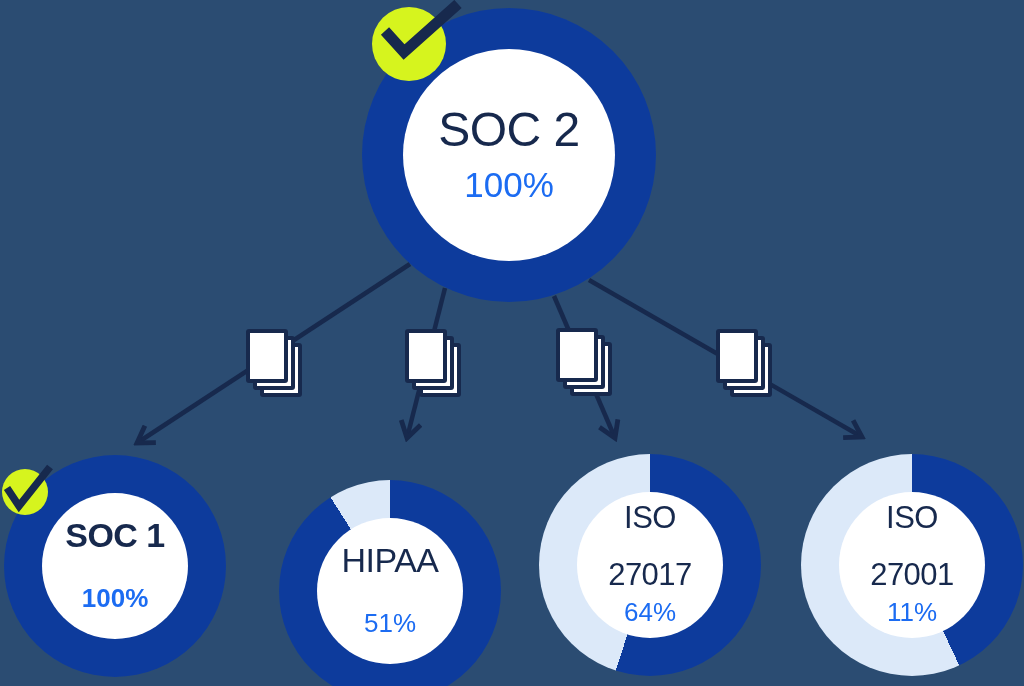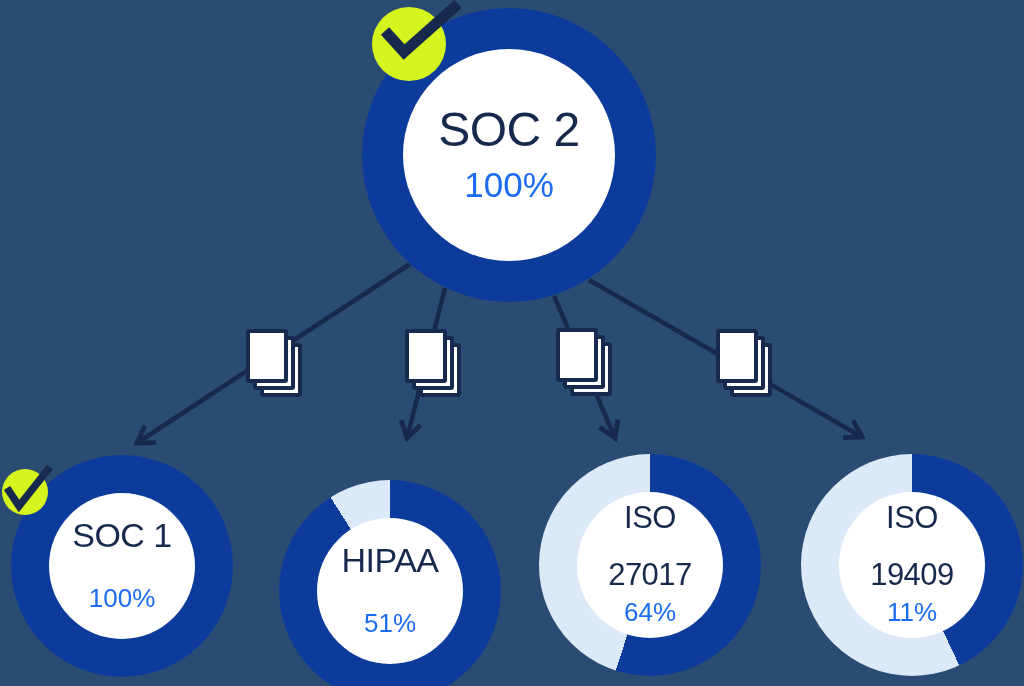--- a/index.html
+++ b/index.html
@@ -40,21 +40,21 @@
   .pct{color:var(--percent-text);text-align:right;}
   .root{left:362px;top:8px;width:294px;height:294px;}
   .root .inner{width:212px;height:212px;}
   .root .label{font-size:48px;letter-spacing:-0.5px;}
   .root .pct{font-size:35px;margin-top:10px;}
   .child{width:222px;height:222px;}
   .child .inner{width:146px;height:146px;}
   .child .label{font-size:34px;letter-spacing:-0.5px;}
   .child .label2{font-size:34px;color:var(--label-text);letter-spacing:-0.5px;line-height:1.05;margin-top:24px;}
   .child .pct{font-size:26px;margin-top:5px;}
-  .n0{left:11px;top:455px;}
+  .n0{left:4px;top:455px;font-weight:bold;}
   .n1{left:279px;top:480px;}
   .n2{left:539px;top:454px;}
   .n2 .label,.n2 .label2{font-size:31px;}
   .n3{left:801px;top:454px;}
   .n3 .label,.n3 .label2{font-size:31px;}
   .badge{position:absolute;}
   .badge-root{left:366px;top:0;}
   .badge-soc1{left:0;top:461px;}
   .badge-circle{fill:var(--badge);}
   .badge-check{stroke:var(--badge-check);fill:none;}
@@ -125,21 +125,21 @@
     <div class="inner">
       <span class="label">ISO</span>
       <span class="label2">27017</span>
       <span class="pct">64%</span>
     </div>
   </div>
 
   <div class="node child n3" style="background: conic-gradient(var(--ring-filled) 0% 43%, var(--ring-remaining) 43% 100%);">
     <div class="inner">
       <span class="label">ISO</span>
-      <span class="label2">19409</span>
+      <span class="label2">27001</span>
       <span class="pct">11%</span>
     </div>
   </div>
 
   <svg class="badge badge-root" width="100" height="88">
     <circle class="badge-circle" cx="43" cy="44" r="37"></circle>
     <polyline class="badge-check" points="19,31 38,52 92,4" stroke-width="11"></polyline>
   </svg>
 
   <svg class="badge badge-soc1" width="58" height="56">

